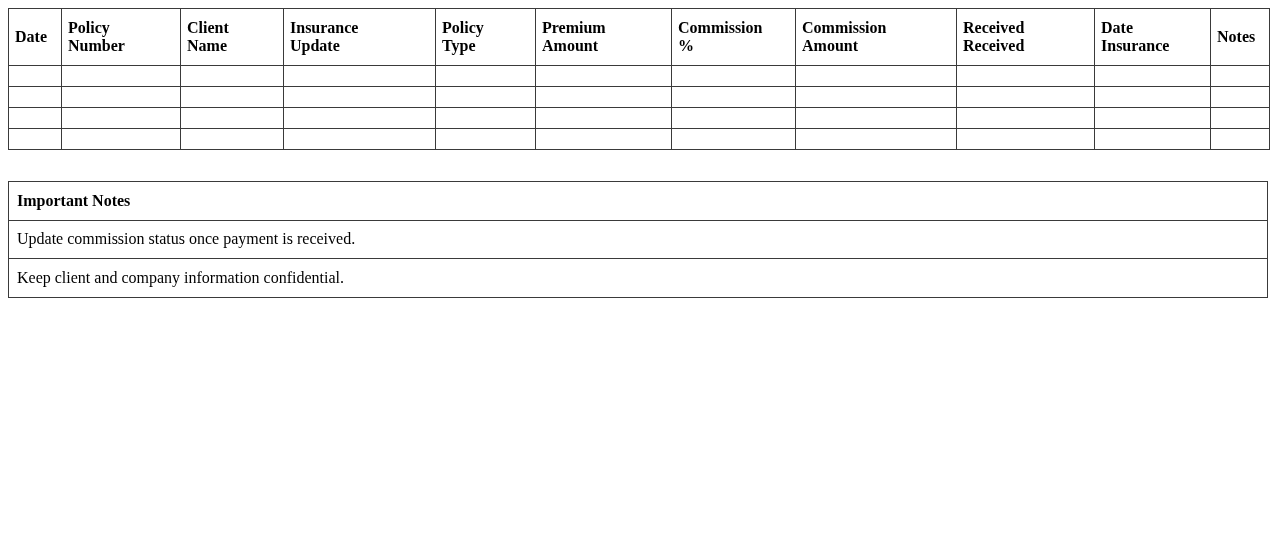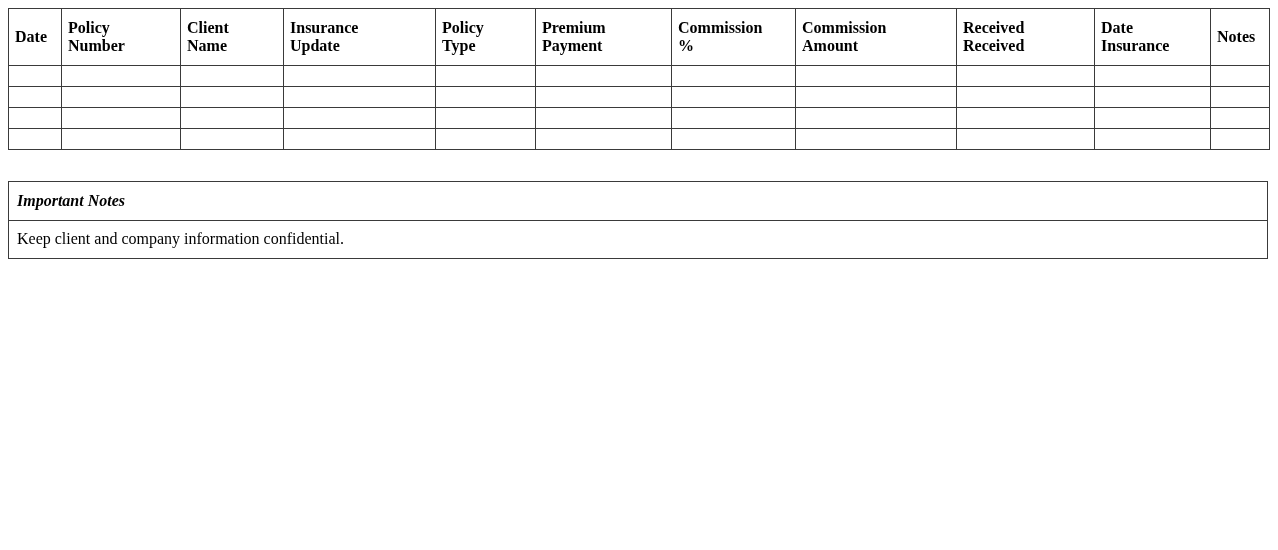--- a/index.html
+++ b/index.html
@@ -46,21 +46,21 @@
   }
   .tracker td { font-size: 13px; }
 
   
   .notes {
     width: 1260px;
     margin-top: 31px;
   }
   .notes tr { height: 38.6px; }
   .notes td { padding-left: 8px; }
-  .notes .notes-title { font-weight: bold; font-style: italic; }
+  .notes .notes-title { font-weight: bold; }
 </style>
 </head>
 <body>
 
 <table class="tracker">
   <colgroup>
     <col style="width:53px">
       <col style="width:119px">
       <col style="width:103px">
     <col style="width:152px">
@@ -72,21 +72,21 @@
     <col style="width:116px">
       <col style="width:59px">
   </colgroup>
   <thead>
     <tr>
       <th><span class="hdr">Date</span></th>
       <th><span class="hdr">Policy Number</span></th>
       <th><span class="hdr">Client Name</span></th>
       <th><span class="hdr">Insurance Update</span></th>
       <th><span class="hdr">Policy Type</span></th>
-      <th><span class="hdr">Premium Payment</span></th>
+      <th><span class="hdr">Premium Amount</span></th>
       <th><span class="hdr">Commission %</span></th>
       <th><span class="hdr">Commission Amount</span></th>
       <th><span class="hdr">Received Received</span></th>
       <th><span class="hdr">Date Insurance</span></th>
       <th><span class="hdr">Notes</span></th>
     </tr>
   </thead>
   <tbody>
     <tr>
       <td></td>
@@ -142,16 +142,19 @@
     </tr>
   </tbody>
 </table>
 
 <table class="notes">
   <tbody>
     <tr>
       <td class="notes-title">Important Notes</td>
     </tr>
     <tr>
+      <td>Update commission status once payment is received.</td>
+    </tr>
+    <tr>
       <td>Keep client and company information confidential.</td>
     </tr>
   </tbody>
 </table>
 
 </body></html>

